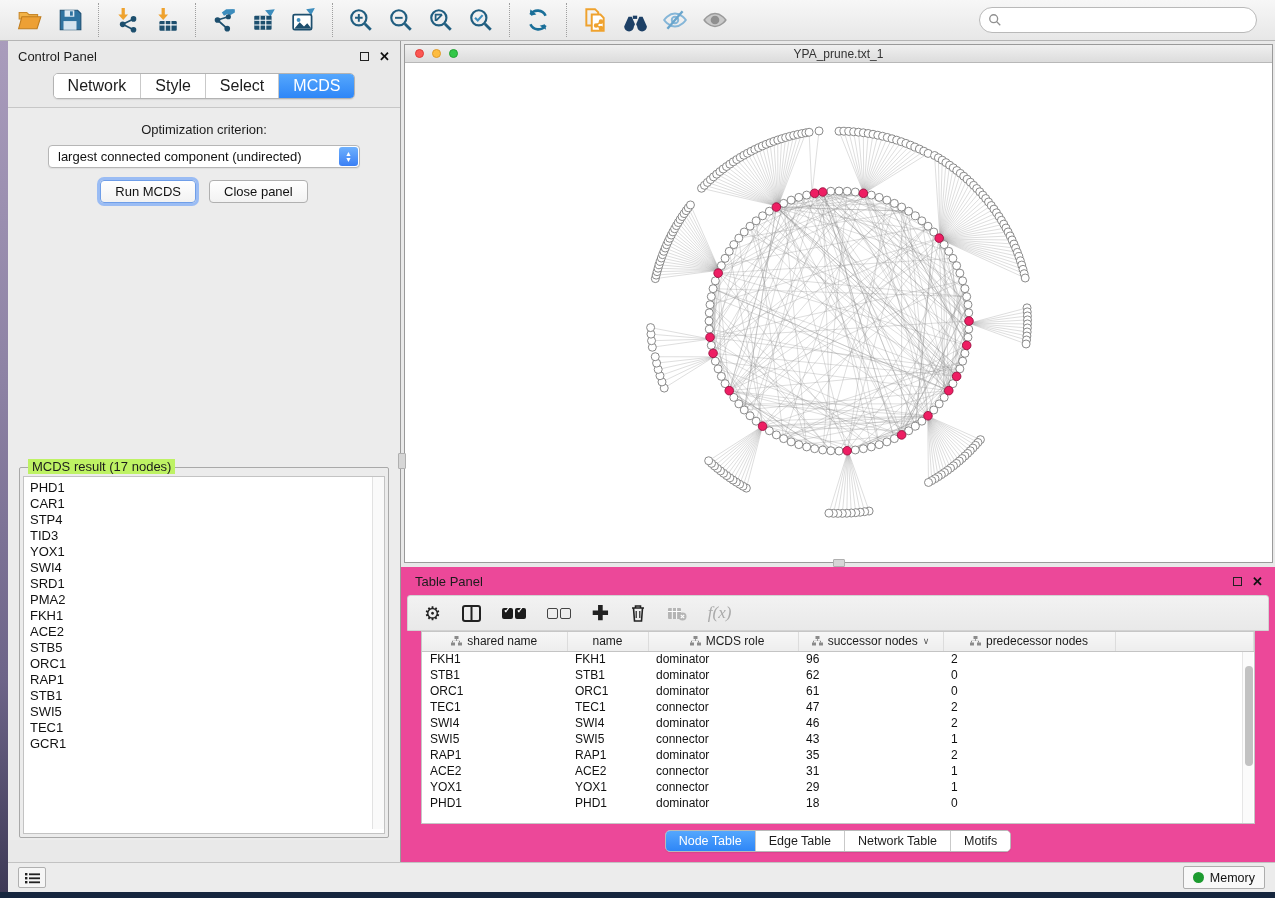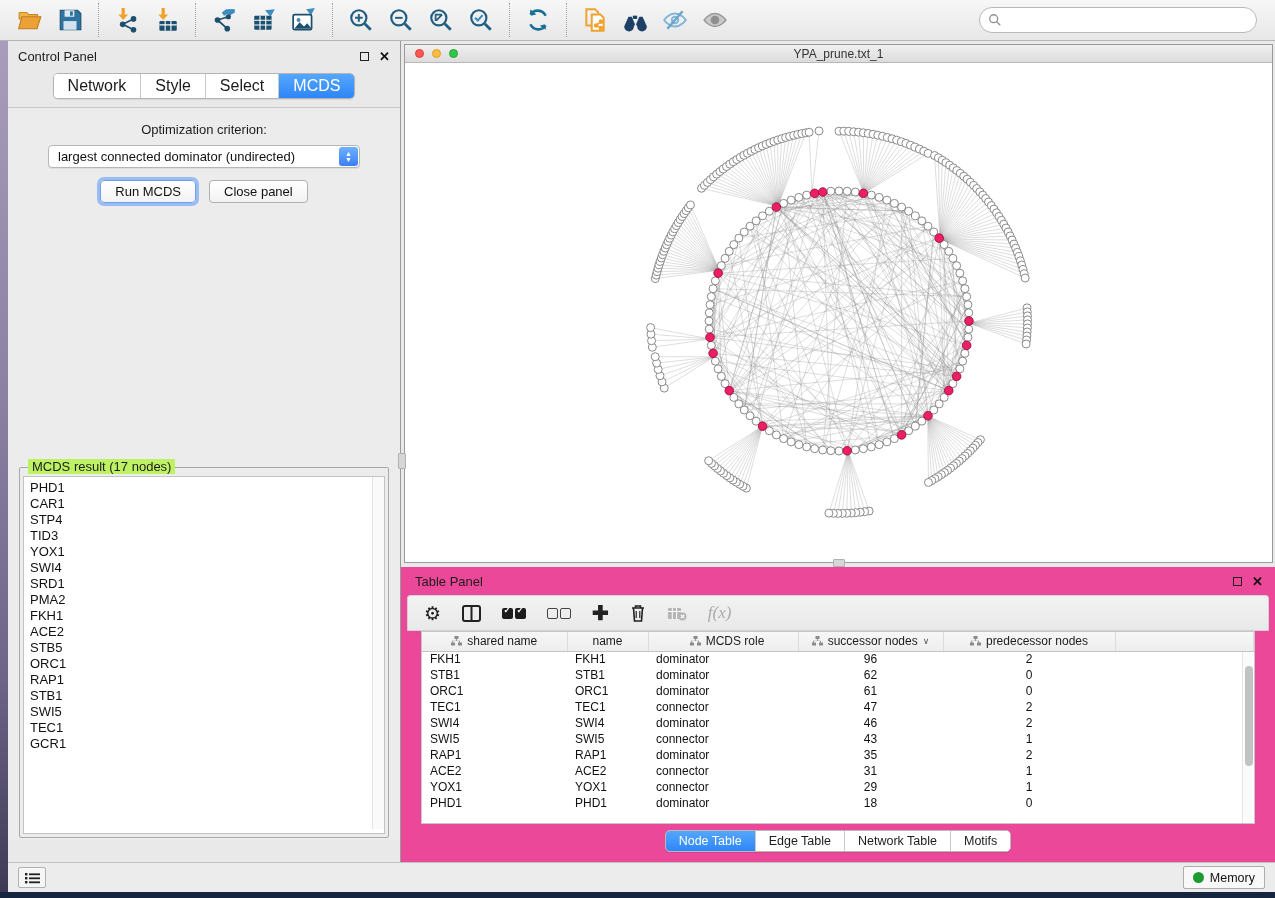--- a/index.html
+++ b/index.html
@@ -97,21 +97,21 @@
 
   .table-wrap { margin:0 20px; background:#fff; border:1px solid #c6c6c6; height:193px; position:relative; overflow:hidden; }
   .tbl { width:100%; border-collapse:collapse; table-layout:fixed; }
   .tbl th { height:19px; background:linear-gradient(#f7f7f7,#ededed); border-bottom:1px solid #c4c4c4;
     border-right:1px solid #dcdcdc; font-size:12px; font-weight:normal; color:#1c1c1c; white-space:nowrap; overflow:hidden; }
   .th-inner { display:flex; align-items:center; justify-content:center; gap:5px; }
   .tree-ic { width:11px; height:10px; flex:none; }
   .sort-ar { font-size:9px; color:#555; }
   .tbl td { height:16px; font-size:12px; color:#111; padding:0 8px; white-space:nowrap; overflow:hidden;
     font-family:"Liberation Sans",sans-serif; }
-  .tbl td.num { text-align:center; }
+  .tbl td.num { text-align:left; }
   .tbl-scroll { position:absolute; right:1px; top:20px; width:11px; height:171px; background:#fbfbfb; border-left:1px solid #e6e6e6; }
   .tbl-thumb { position:absolute; left:1.5px; top:14px; width:8px; height:100px; background:#c2c2c2; border-radius:4px; }
 
   .tp-tabs-row { display:flex; justify-content:center; margin-top:6px; }
   .tp-seg { display:flex; border:1px solid #b9b9b9; border-radius:5px; overflow:hidden; background:#fff;
     box-shadow:0 1px 1px rgba(0,0,0,0.08); }
   .tp-seg .seg-item { padding:3px 13px; font-size:12.5px; }
 
   
   .status-bar { position:absolute; left:8px; top:862px; width:1267px; height:30px; background:#ececec;
@@ -289,21 +289,21 @@
       <div class="seg" id="cp-tabs">
           <div class="seg-item">Network</div>
           <div class="seg-item">Style</div>
           <div class="seg-item">Select</div>
           <div class="seg-item active">MCDS</div>
         </div>
     </div>
     <div class="cp-body">
       <div class="opt-label">Optimization criterion:</div>
       <div class="select-box">
-        <span>largest connected dominator (undirected)</span>
+        <span>largest connected component (undirected)</span>
         <span class="select-stepper">
             <span>▲</span>
             <span>▼</span>
           </span>
       </div>
       <div class="btn-row">
         <button class="push-btn focused">Run MCDS</button>
         <button class="push-btn">Close panel</button>
       </div>
       <div class="cp-spacer"></div>

